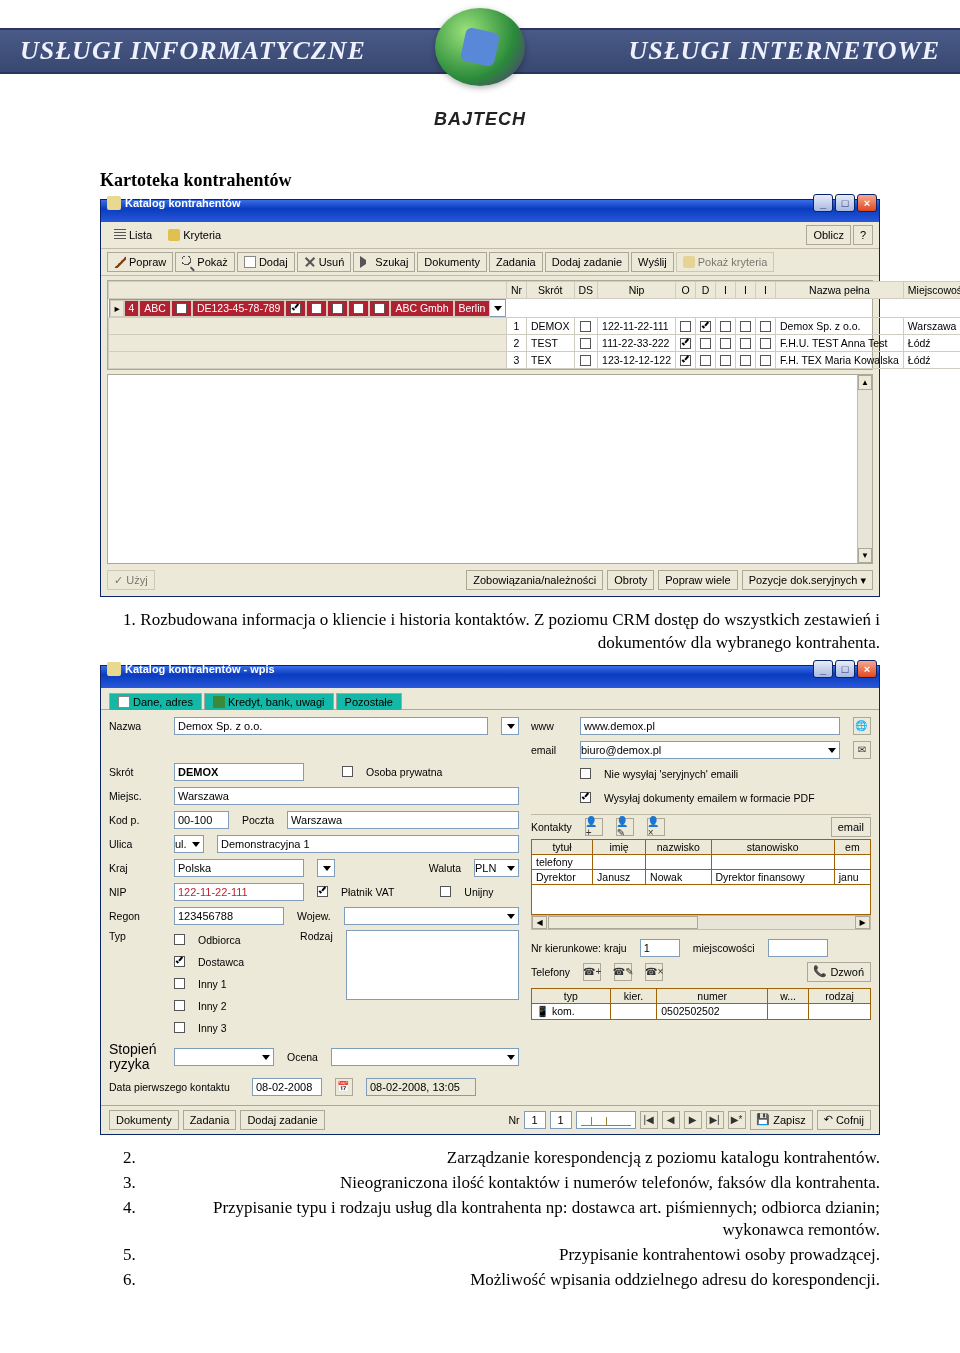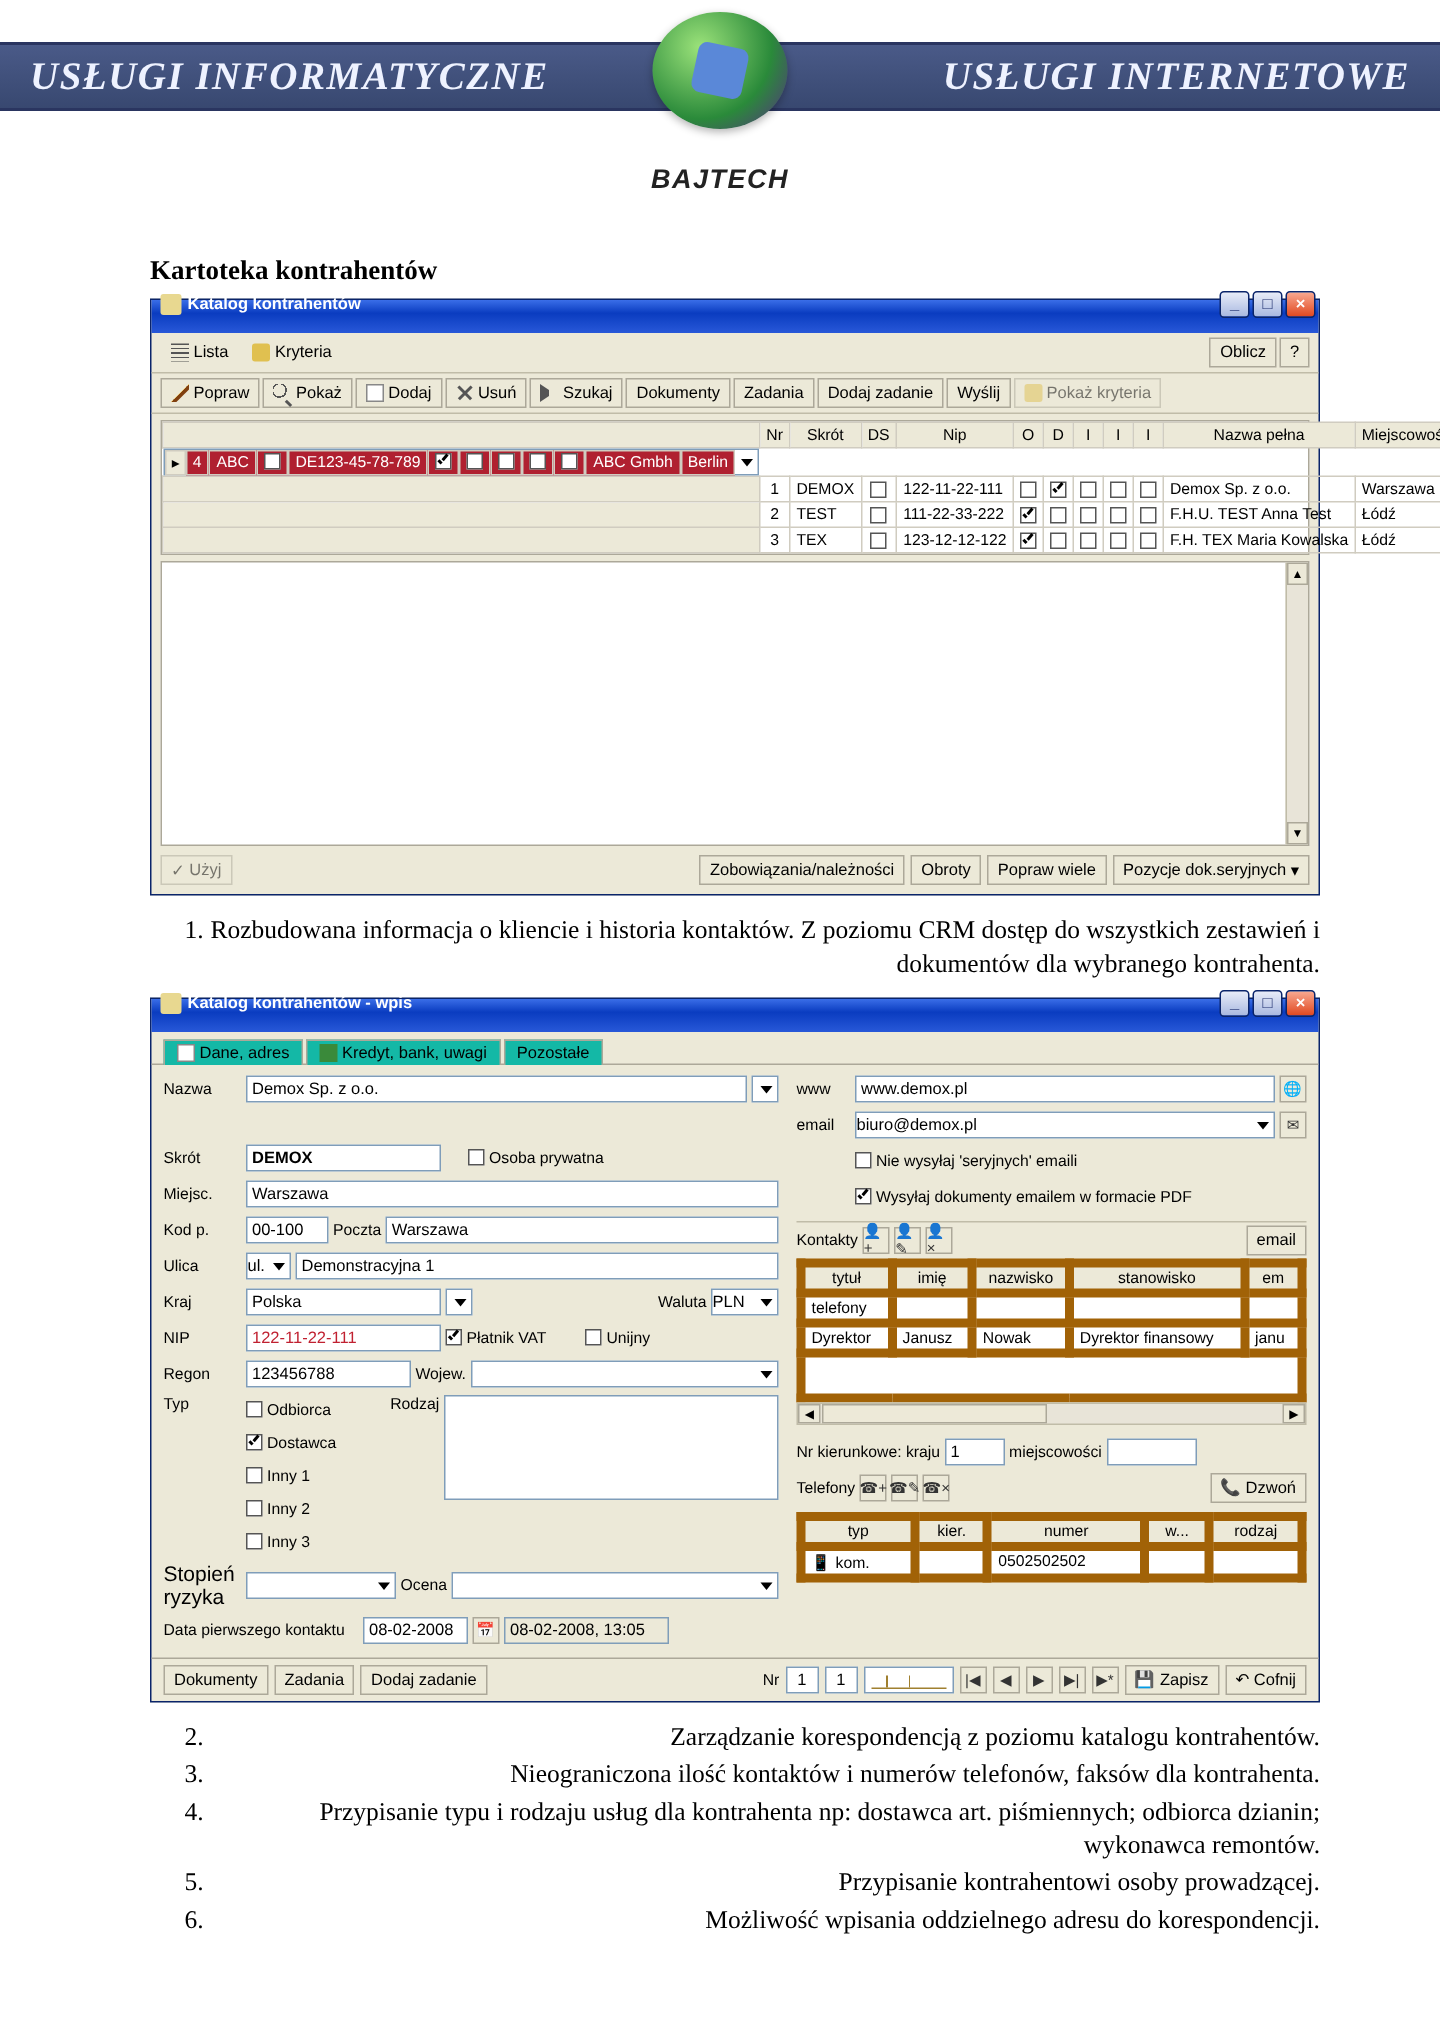--- a/index.html
+++ b/index.html
@@ -62,32 +62,32 @@
   .gridspace .vscroll .arr { height: 15px; background: #ece9d8; border: 1px solid #aca899; display: flex; align-items: center; justify-content: center; font-size: 8px; }
   .gridspace .vscroll .arrb { position: absolute; bottom: 0; left: 0; right: 0; }
   .bottombar { display: flex; gap: 4px; padding: 6px; align-items: center; }
   .spacer { flex: 1; }
   
   
   .formbody { padding: 6px 8px 8px 8px; display: flex; gap: 12px; }
   .col { display: flex; flex-direction: column; gap: 4px; }
   .colL { width: 410px; }
   .colR { flex: 1; }
-  .row { display: flex; align-items: center; gap: 3px; min-height: 20px; }
+  .row { display: flex; align-items: center; gap: 13px; min-height: 20px; }
   .lbl { width: 52px; font-size: 10.5px; }
   .lbl2 { font-size: 10.5px; }
   .inp { border: 1px solid #7f9db9; background: #fff; height: 18px; padding: 0 3px; font-size: 11px; display: inline-flex; align-items: center; }
   .inp.ro { background: #ece9d8; }
   .sel { border: 1px solid #7f9db9; background: #fff; height: 18px; display: inline-flex; align-items: center; position: relative; padding-right: 15px; }
   .sel::after { content: ""; position: absolute; right: 3px; top: 6px; border-left: 4px solid transparent; border-right: 4px solid transparent; border-top: 5px solid #000; }
   .bold { font-weight: bold; }
   .red { color: #c02030; }
   .contactsblock { border-top: 1px solid #c0bca8; margin-top: 2px; padding-top: 2px; }
   .minitbl { width: 100%; border-collapse: collapse; font-size: 10.5px; margin-top: 2px; }
-  .minitbl th, .minitbl td { border: 6px solid #a16207; padding: 1px 4px; height: 15px; text-align: left; background: #fff; font-weight: normal; }
+  .minitbl th, .minitbl td { border: 1px solid #a16207; padding: 1px 4px; height: 15px; text-align: left; background: #fff; font-weight: normal; }
   .minitbl th { background: #ece9d8; text-align: center; }
   .hscroll { height: 15px; background: #e8e4d8; border: 1px solid #c0bca8; position: relative; }
   .hscroll .arr { width: 15px; height: 13px; background: #ece9d8; border: 1px solid #aca899; position: absolute; top: 0; display: flex; align-items: center; justify-content: center; font-size: 8px; }
   .hscroll .thumb { position: absolute; top: 0; bottom: 0; background: #ede9d8; border: 1px solid #aca899; }
   .navbtn { width: 18px; height: 18px; border: 1px solid #aca899; background: #ece9d8; display: inline-flex; align-items: center; justify-content: center; font-size: 10px; color: #333; }
   .tabstrip { display: flex; gap: 0; border-bottom: 1px solid #aca899; padding: 4px 8px 0 8px; }
   .tab { border: 1px solid #aca899; border-bottom: none; background: #14b8a6; padding: 2px 8px; display: inline-flex; align-items: center; gap: 3px; font-size: 11px; margin-right: 2px; position: relative; top: 1px; }
   .tab .ico { width: 12px; height: 12px; }
   .formfoot { display: flex; align-items: center; gap: 4px; padding: 4px 8px; border-top: 1px solid #aca899; }
   .inp.mini { width: 22px; text-align: center; justify-content: center; }

